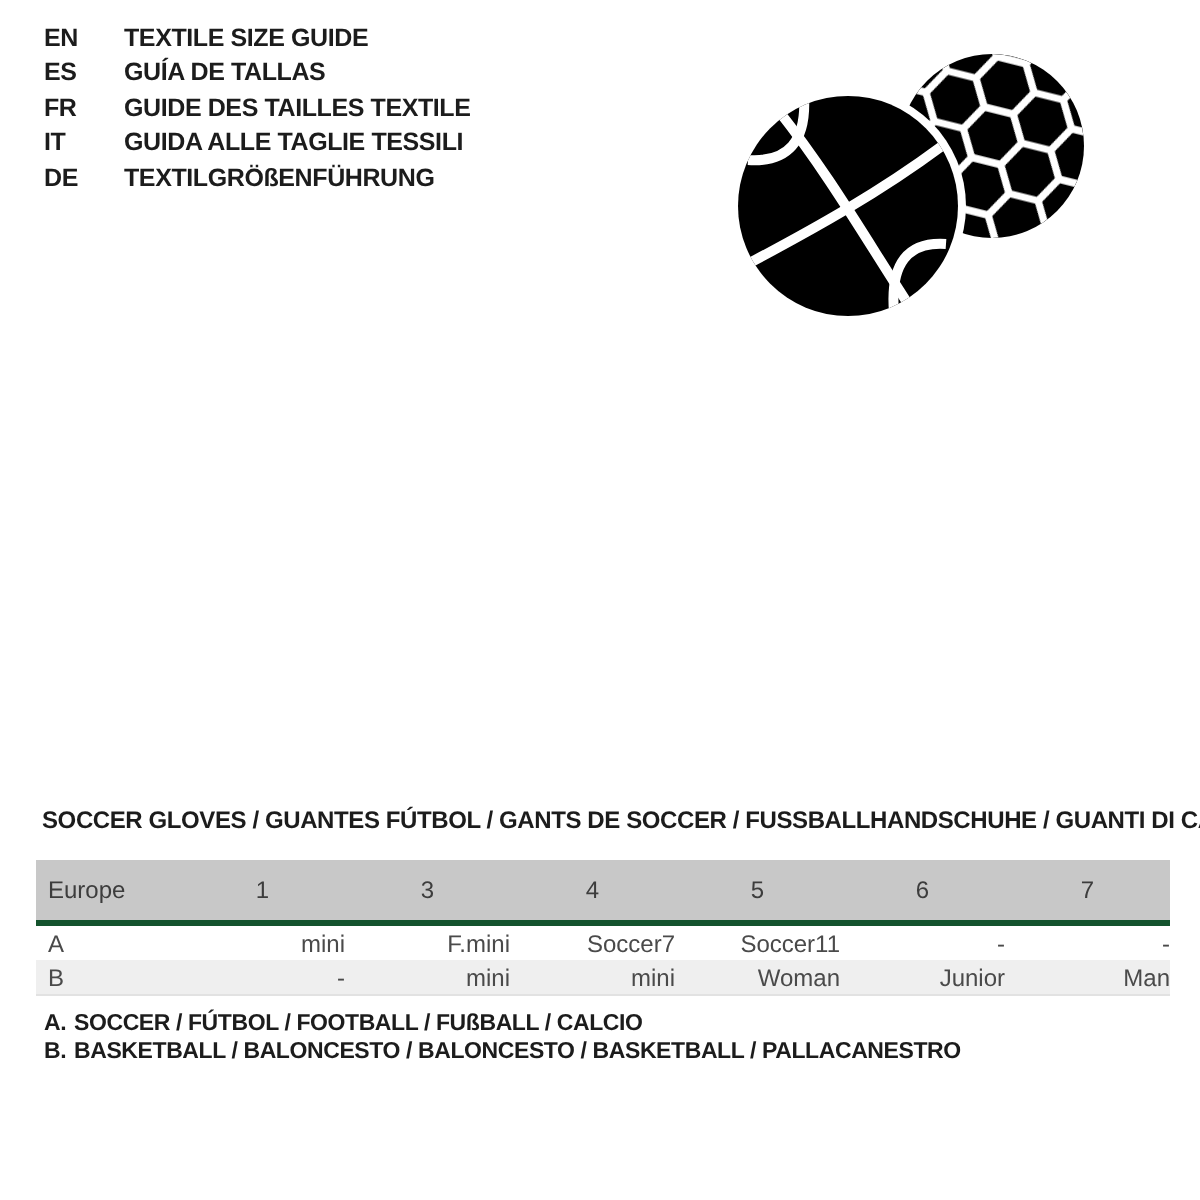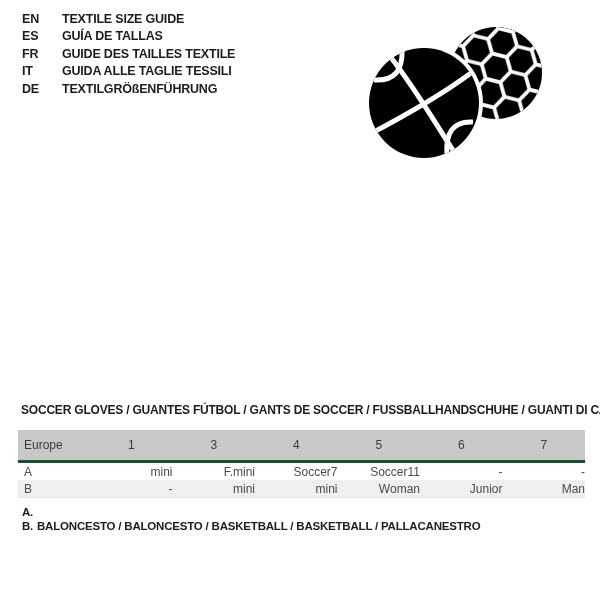--- a/index.html
+++ b/index.html
@@ -145,18 +145,19 @@
       <td>Woman</td>
       <td>Junior</td>
       <td>Man</td>
     </tr>
   </tbody>
 </table>
 
 <div class="footnotes">
   <div class="footnote">
     <span class="fn-label">A.</span>
+    <span class="fn-text">SOCCER / FÚTBOL / FOOTBALL / FUßBALL / CALCIO</span>
   </div>
   <div class="footnote">
     <span class="fn-label">B.</span>
-    <span class="fn-text">BALONCESTO / BALONCESTO / BASKETBALL / BASKETBALL / PALLACANESTRO</span>
+    <span class="fn-text">BASKETBALL / BALONCESTO / BALONCESTO / BASKETBALL / PALLACANESTRO</span>
   </div>
 </div>
 
 </body></html>

